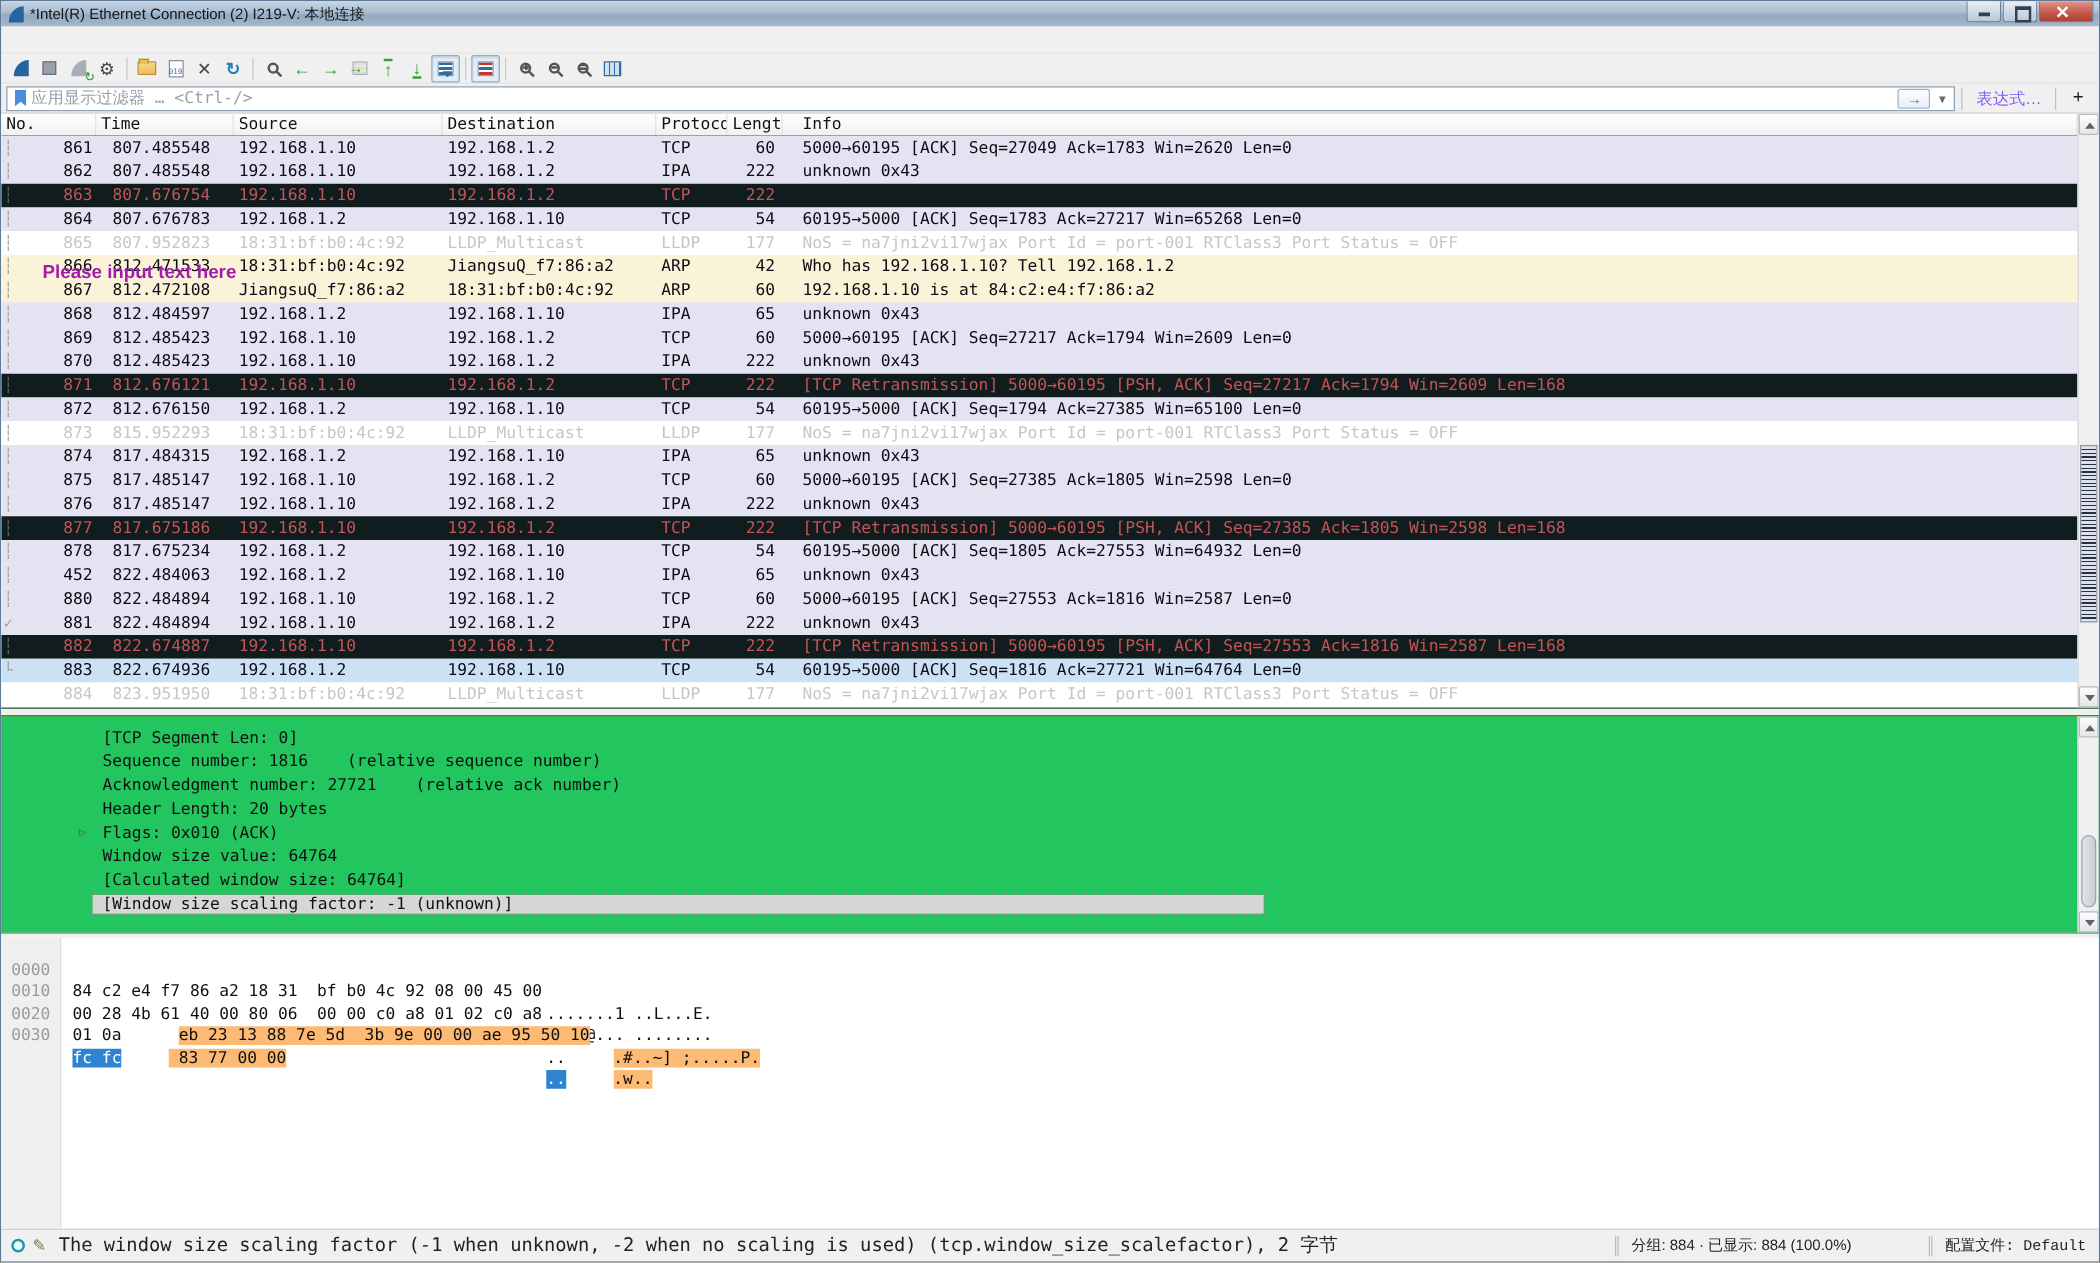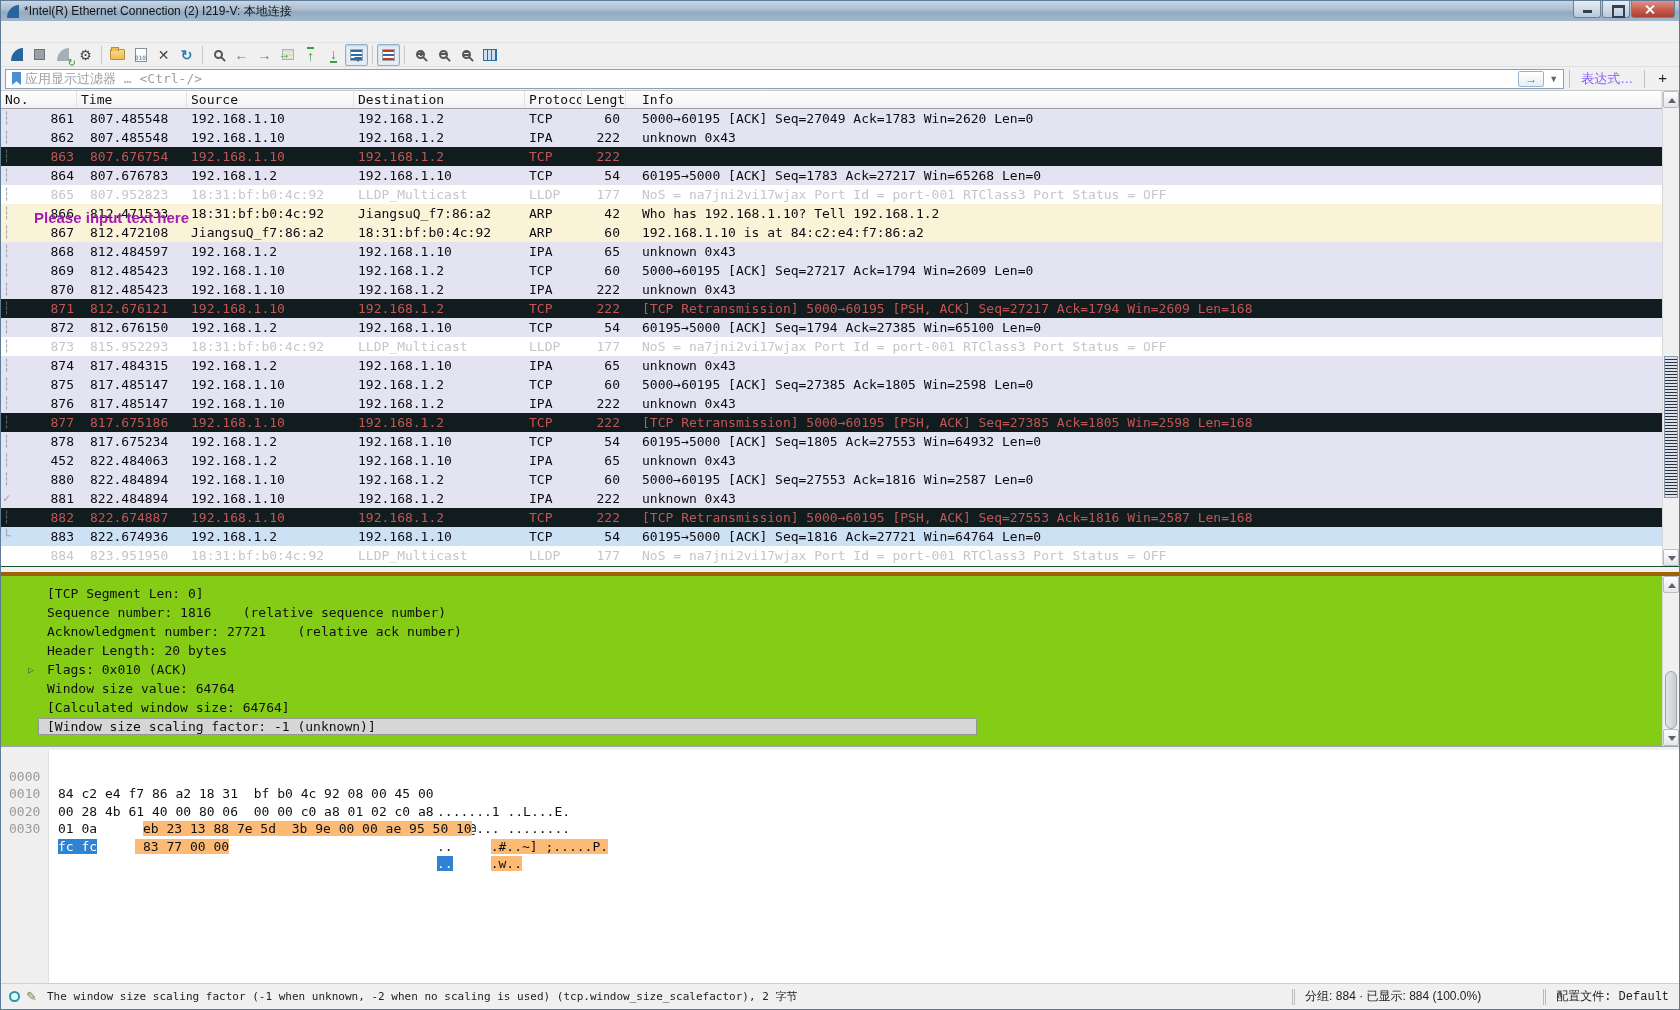--- a/index.html
+++ b/index.html
@@ -129,23 +129,23 @@
              background:repeating-linear-gradient(180deg,#dfe0ef 0 2px,#2a3438 2px 3px);
              border:1px solid #8b9aa7; cursor:pointer;}
   .sthumb { position:absolute; left:2px; width:12px; background:linear-gradient(90deg,#e3e5e8,#c9cdd2);
             border:1px solid #9aa4ad; border-radius:6px; cursor:pointer;}
 
   
   .splitter { height:5px; background:#f0f0f0; flex:0 0 5px; cursor:row-resize; }
   .splitter2 { height:3px; background:#f0f0f0; flex:0 0 3px; cursor:row-resize; }
 
   
-  .detailpane { height:175px; flex:0 0 175px; background:#84cc16; border-top:4px solid #a16207;
+  .detailpane { height:175px; flex:0 0 175px; background:#22c55e; border-top:1px solid #a16207;
                 border-bottom:1px solid #9ea4ab; position:relative; overflow:hidden;
-                font-family:"DejaVu Sans Mono",monospace; font-size:13px; color:#101010; padding-top:8px;}
+                font-family:"DejaVu Sans Mono",monospace; font-size:13px; color:#101010; padding-top:8px;padding-left:35px;}
   .dline { height:19px; line-height:19px; position:relative; padding-left:46px; white-space:pre; cursor:default;}
   .dexp { position:absolute; left:27px; top:0; color:#555; font-size:10px; }
   .dline.sel .dtext { background:#d6d6d6; outline:1px dotted #8a8a8a; margin-left:-8px; padding:0 600px 0 8px; }
 
   
   .hexpane { height:233px; flex:0 0 233px; background:#fff; position:relative; overflow:hidden;
              font-family:"DejaVu Sans Mono",monospace; font-size:13px; color:#101010;}
   .hexgutter { position:absolute; left:0; top:0; bottom:0; width:48px; background:#efefef;
                border-right:1px solid #e0e0e0; }
   .hrow { position:relative; height:17.5px; line-height:17.5px; white-space:pre; cursor:default;}
@@ -155,21 +155,21 @@
   .asc { position:absolute; left:436px; }
   .hlseg { background:#fdba74;margin-left:38px; }
   .selseg { background:#2f83d3; color:#fff; }
 
   
   .statusbar { height:26px; flex:0 0 26px; background:#f0f0f0; border-top:1px solid #cfcfcf;
                display:flex; align-items:center; font-size:12px; color:#222; position:relative;}
   .expert-dot { width:11px; height:11px; border:2px solid #1f9aa8; border-radius:50%; background:#eafcff;
                 margin:0 6px 0 8px; cursor:pointer; flex:0 0 11px;}
   .comment-icon { font-size:13px; color:#7c7c50; margin-right:10px; cursor:pointer; }
-  .status-left { white-space:nowrap; overflow:hidden; flex:1; font-family:"DejaVu Sans Mono",monospace; font-size:11px;}
+  .status-left { white-space:nowrap; overflow:hidden; flex:1; font-family:"DejaVu Sans Mono",monospace; font-size:15px;}
   .status-sep { width:1px; height:16px; background:#bbb; margin:0 2px; box-shadow:2px 0 0 #bbb; flex:0 0 1px;}
   .status-packets { white-space:nowrap; padding:0 60px 0 10px; }
   .status-profile { white-space:nowrap; padding:0 10px 0 10px;font-family:Liberation Mono, monospace; }
 </style>
 </head>
 <body>
 
 <div class="window">
 
   <div class="titlebar">

